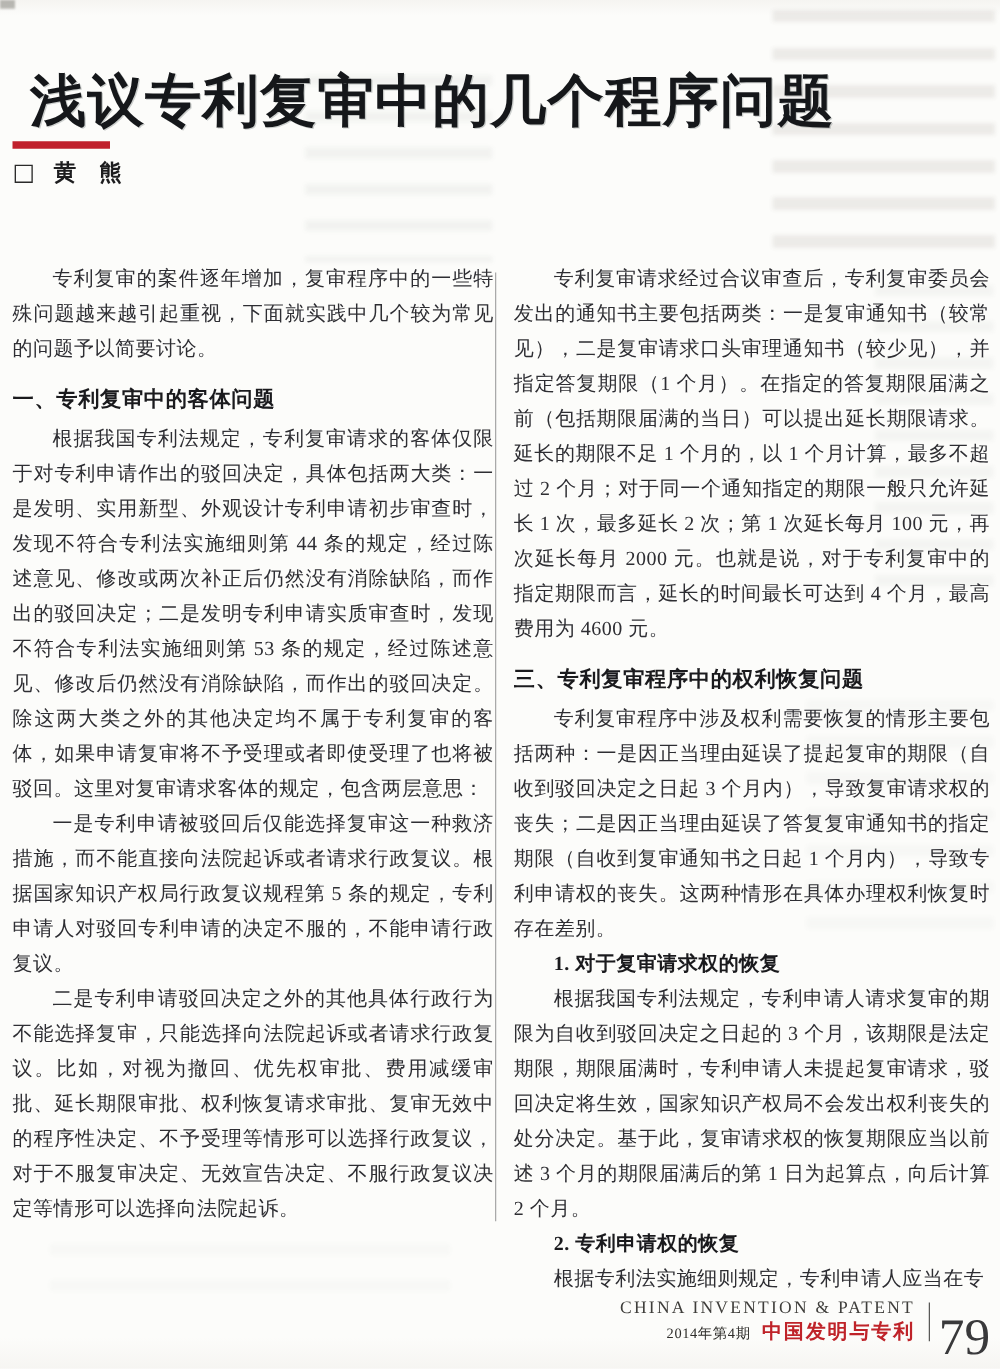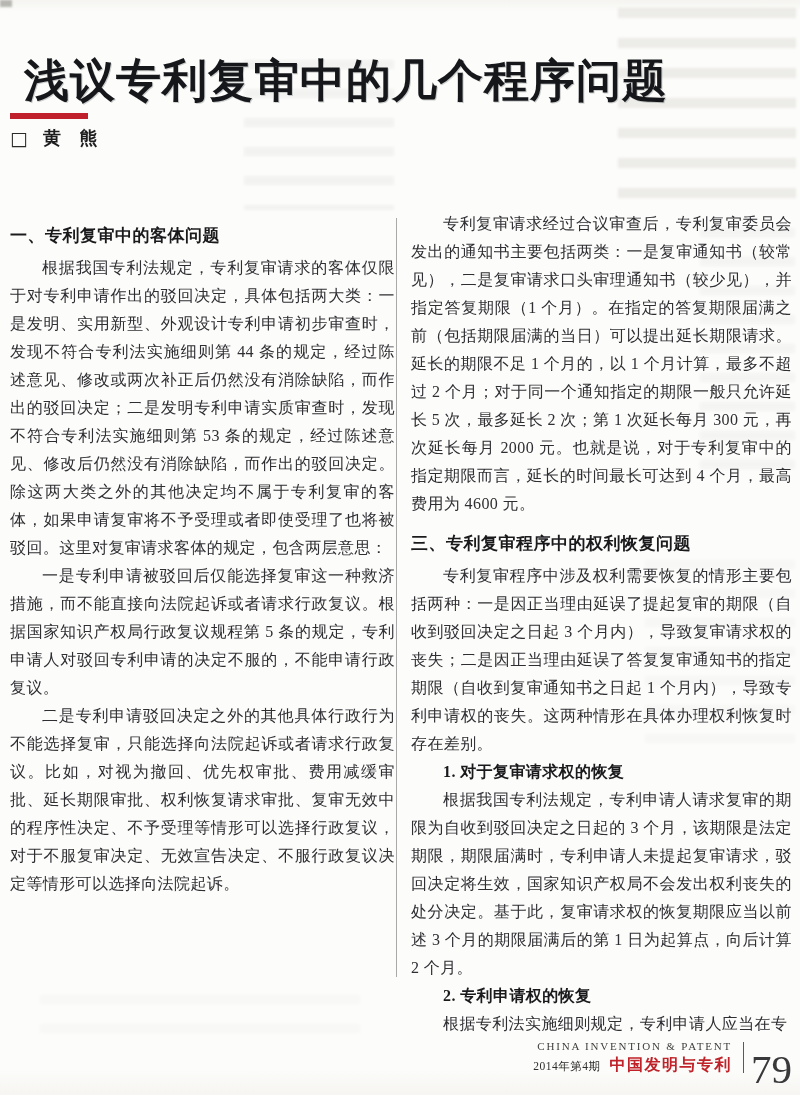--- a/index.html
+++ b/index.html
@@ -52,21 +52,21 @@
   h3.sub{
     margin:0;font-size:16px;line-height:28px;font-weight:bold;color:#1a1a1d;
     text-indent:2em;letter-spacing:.4px;
   }
   
   .footer{
     position:absolute;right:8px;bottom:8px;display:flex;align-items:center;
   }
   .footer-meta{text-align:right;margin-right:7px;}
   .footer-en{
-    font-size:11px;letter-spacing:1.8px;color:#3f3e3b;line-height:13px;
+    font-size:14px;letter-spacing:1.8px;color:#3f3e3b;line-height:13px;
     font-family:"Liberation Serif","DejaVu Serif",serif;
   }
   .footer-cn-row{
     display:flex;align-items:baseline;justify-content:flex-end;gap:9px;margin-top:2px;text-align:right;
   }
   .footer-issue{font-size:11.5px;color:#2e2d2a;letter-spacing:.5px;}
   .footer-cn{font-size:16px;font-weight:bold;color:#bf2329;letter-spacing:1.5px;}
   .footer-sep{width:1px;height:31px;background:#5a5a58;margin:0 7px 0 4px;}
   .footer-page{
     font-size:41px;line-height:36px;color:#39393b;
@@ -106,28 +106,29 @@
   <h1 class="page-title">浅议专利复审中的几个程序问题</h1>
   <div class="author-rule"></div>
   <div class="author-row">
     <span class="author-marker">□</span>
     <span class="author-name">黄 熊</span>
   </div>
 
   <div class="col-divider"></div>
 
   <div class="col col-left">
+    <p class="body">专利复审的案件逐年增加，复审程序中的一些特殊问题越来越引起重视，下面就实践中几个较为常见的问题予以简要讨论。</p>
     <h2 class="sec">一、专利复审中的客体问题</h2>
     <p class="body">根据我国专利法规定，专利复审请求的客体仅限于对专利申请作出的驳回决定，具体包括两大类：一是发明、实用新型、外观设计专利申请初步审查时，发现不符合专利法实施细则第 44 条的规定，经过陈述意见、修改或两次补正后仍然没有消除缺陷，而作出的驳回决定；二是发明专利申请实质审查时，发现不符合专利法实施细则第 53 条的规定，经过陈述意见、修改后仍然没有消除缺陷，而作出的驳回决定。除这两大类之外的其他决定均不属于专利复审的客体，如果申请复审将不予受理或者即使受理了也将被驳回。这里对复审请求客体的规定，包含两层意思：</p>
     <p class="body">一是专利申请被驳回后仅能选择复审这一种救济措施，而不能直接向法院起诉或者请求行政复议。根据国家知识产权局行政复议规程第 5 条的规定，专利申请人对驳回专利申请的决定不服的，不能申请行政复议。</p>
     <p class="body">二是专利申请驳回决定之外的其他具体行政行为不能选择复审，只能选择向法院起诉或者请求行政复议。比如，对视为撤回、优先权审批、费用减缓审批、延长期限审批、权利恢复请求审批、复审无效中的程序性决定、不予受理等情形可以选择行政复议，对于不服复审决定、无效宣告决定、不服行政复议决定等情形可以选择向法院起诉。</p>
   </div>
 
   <div class="col col-right">
-    <p class="body">专利复审请求经过合议审查后，专利复审委员会发出的通知书主要包括两类：一是复审通知书（较常见），二是复审请求口头审理通知书（较少见），并指定答复期限（1 个月）。在指定的答复期限届满之前（包括期限届满的当日）可以提出延长期限请求。延长的期限不足 1 个月的，以 1 个月计算，最多不超过 2 个月；对于同一个通知指定的期限一般只允许延长 5 次，最多延长 2 次；第 1 次延长每月 300 元，再次延长每月 2000 元。也就是说，对于专利复审中的指定期限而言，延长的时间最长可达到 4 个月，最高费用为 4600 元。</p>
+    <p class="body">专利复审请求经过合议审查后，专利复审委员会发出的通知书主要包括两类：一是复审通知书（较常见），二是复审请求口头审理通知书（较少见），并指定答复期限（1 个月）。在指定的答复期限届满之前（包括期限届满的当日）可以提出延长期限请求。延长的期限不足 1 个月的，以 1 个月计算，最多不超过 2 个月；对于同一个通知指定的期限一般只允许延长 1 次，最多延长 2 次；第 1 次延长每月 100 元，再次延长每月 2000 元。也就是说，对于专利复审中的指定期限而言，延长的时间最长可达到 4 个月，最高费用为 4600 元。</p>
     <h2 class="sec sec-gap">三、专利复审程序中的权利恢复问题</h2>
     <p class="body">专利复审程序中涉及权利需要恢复的情形主要包括两种：一是因正当理由延误了提起复审的期限（自收到驳回决定之日起 3 个月内），导致复审请求权的丧失；二是因正当理由延误了答复复审通知书的指定期限（自收到复审通知书之日起 1 个月内），导致专利申请权的丧失。这两种情形在具体办理权利恢复时存在差别。</p>
     <h3 class="sub">1. 对于复审请求权的恢复</h3>
     <p class="body">根据我国专利法规定，专利申请人请求复审的期限为自收到驳回决定之日起的 3 个月，该期限是法定期限，期限届满时，专利申请人未提起复审请求，驳回决定将生效，国家知识产权局不会发出权利丧失的处分决定。基于此，复审请求权的恢复期限应当以前述 3 个月的期限届满后的第 1 日为起算点，向后计算 2 个月。</p>
     <h3 class="sub">2. 专利申请权的恢复</h3>
     <p class="body">根据专利法实施细则规定，专利申请人应当在专</p>
   </div>
 
   <div class="footer">
     <div class="footer-meta">

